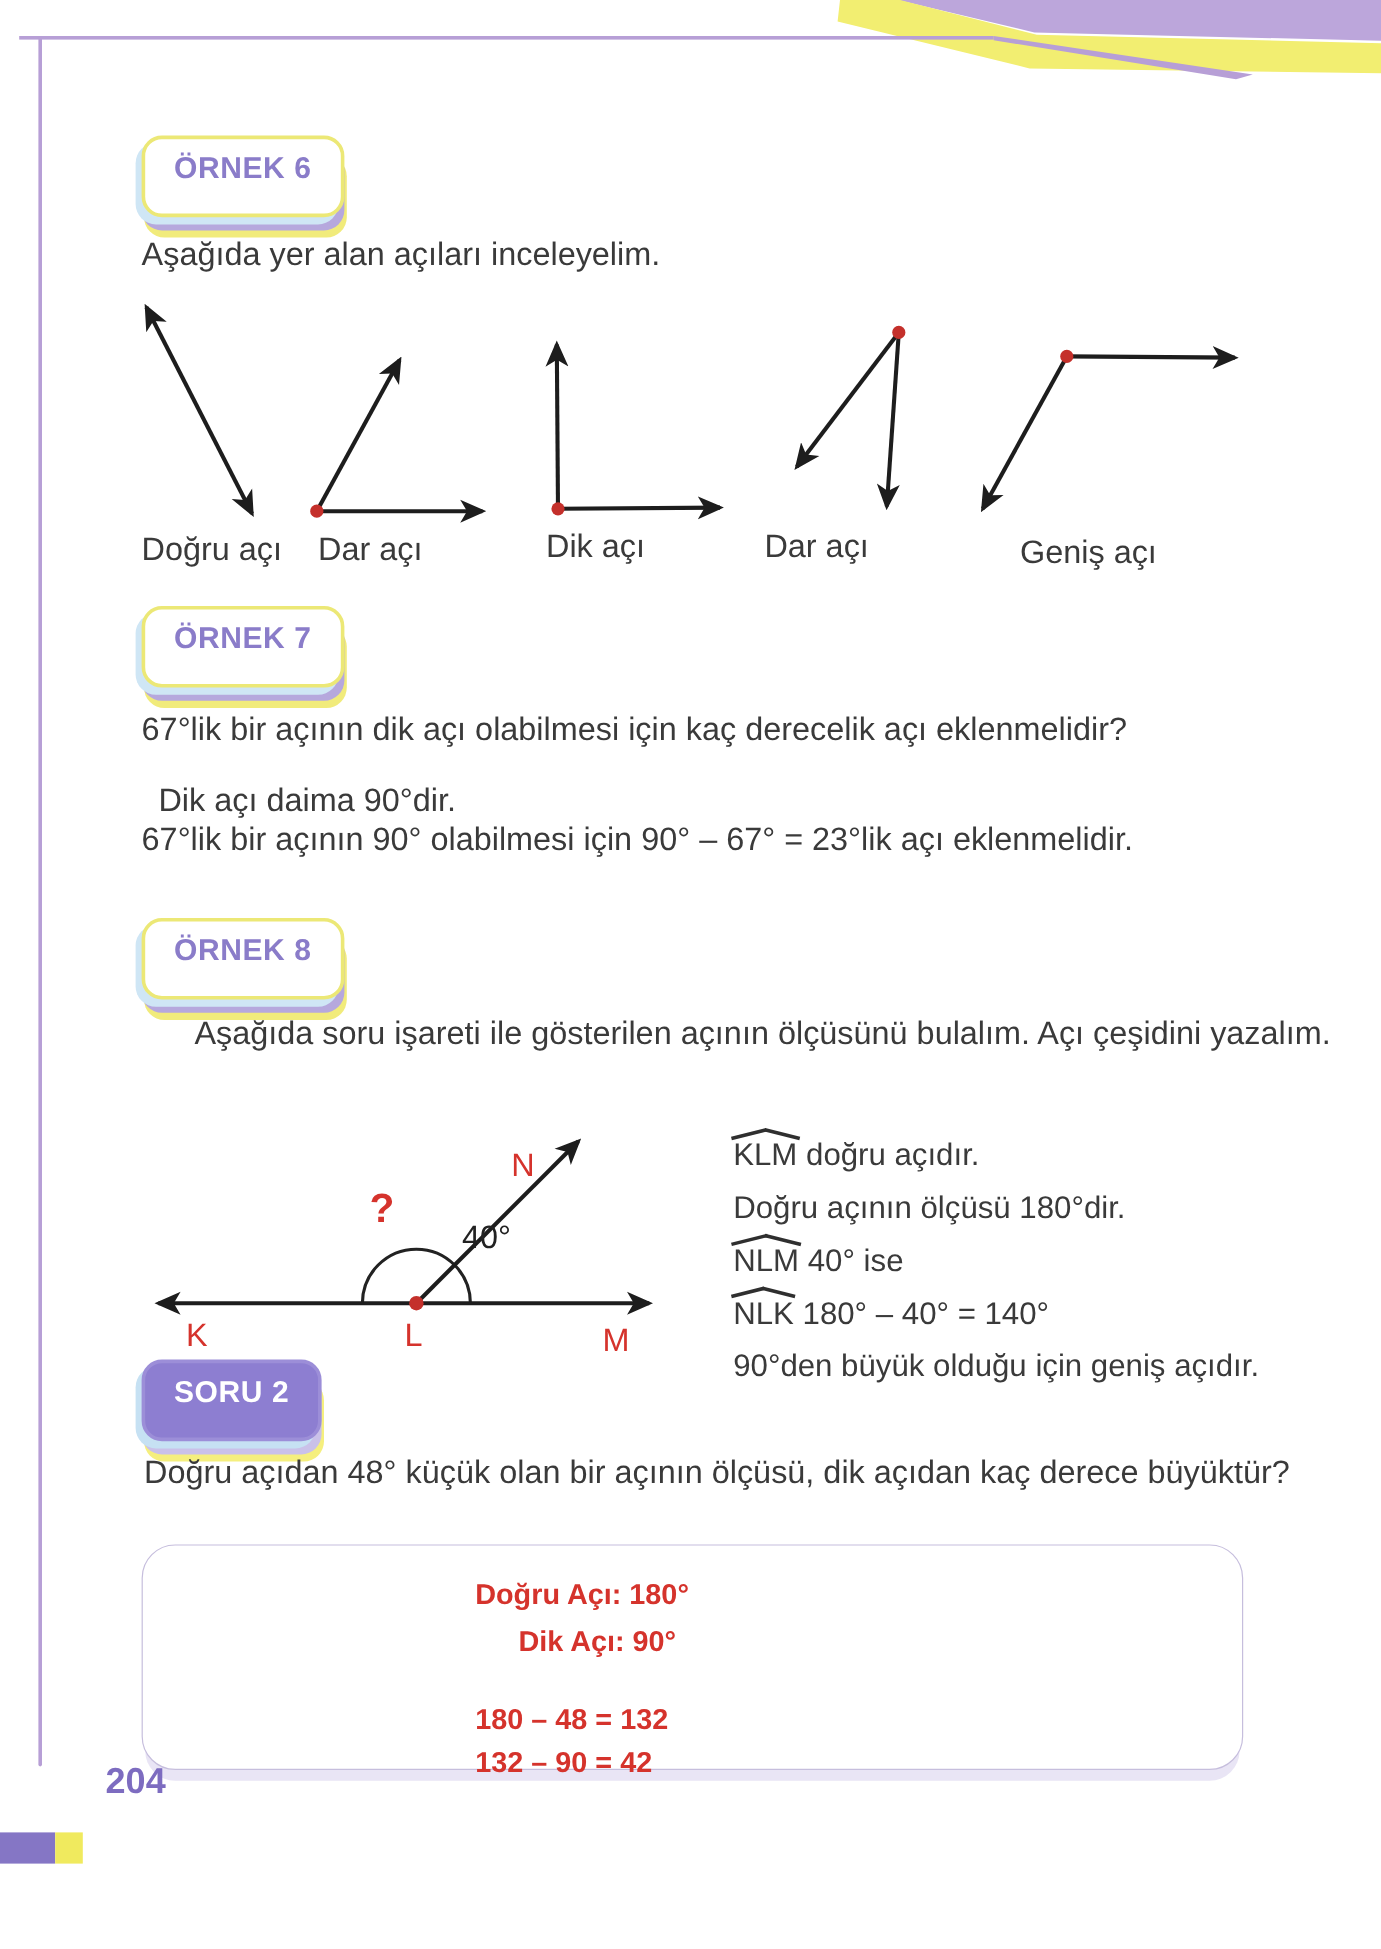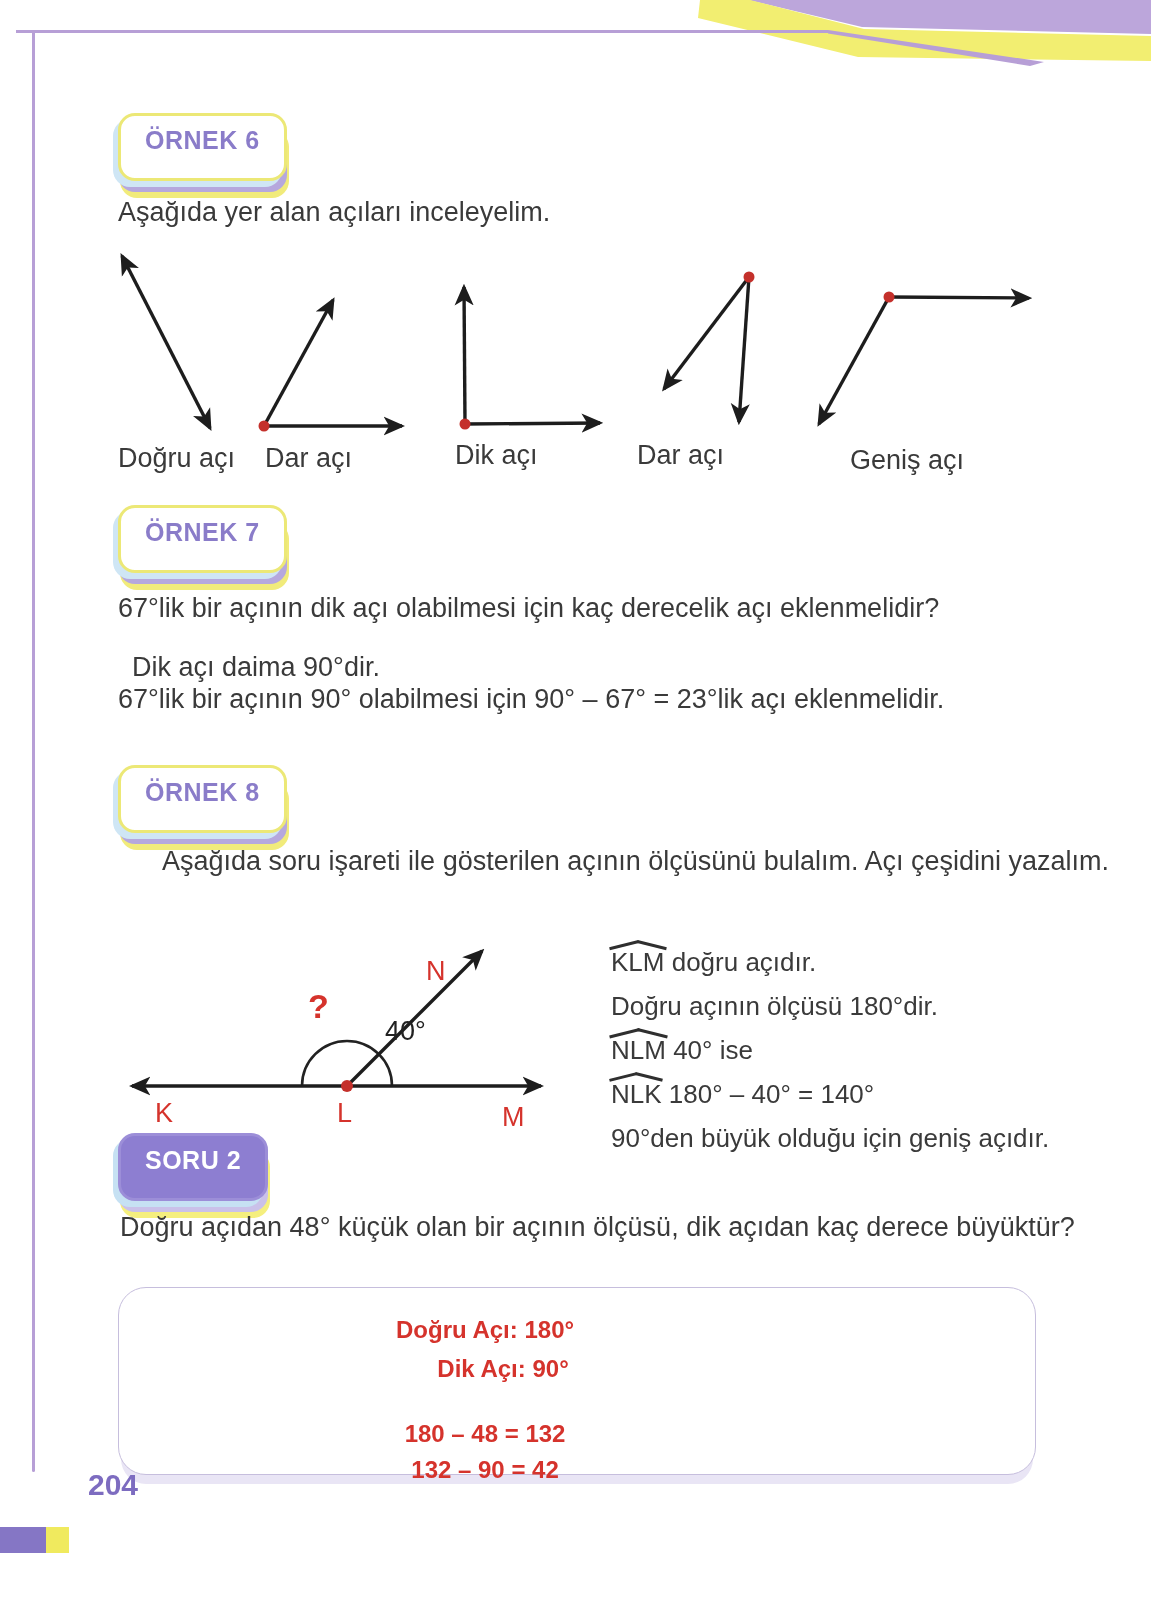--- a/index.html
+++ b/index.html
@@ -19,21 +19,21 @@
   .sol-line{white-space:nowrap;padding-top:3px;}
   .hat{position:relative;display:inline-block;}
   .hat:empty{display:none;}
   .hat::before,.hat::after{content:"";position:absolute;top:-7px;width:56%;border-top:3px solid #2f2f2f;}
   .hat::before{left:-4%;transform:rotate(-14deg);transform-origin:right bottom;}
   .hat::after{right:-4%;transform:rotate(14deg);transform-origin:left bottom;}
   .answer-box{position:absolute;left:118px;top:1287px;width:916px;height:186px;background:#fff;
               border:1.5px solid #c6bedd;border-radius:28px;
               box-shadow:0 12px 0 -3px #e9e5f5;}
   .answer-lines{position:absolute;left:277px;top:28px;font-size:24px;color:#d5332c;font-weight:600;}
-  .answer-lines div{white-space:nowrap;text-align:center;}
+  .answer-lines div{white-space:nowrap;}
   .pagenum{position:absolute;left:88px;top:1468px;font-size:30px;font-weight:700;color:#7d6cc0;}
   .pbar{position:absolute;left:0;top:1527px;width:46px;height:26px;background:#8576c5;}
   .ybar{position:absolute;left:46px;top:1527px;width:23px;height:26px;background:#f0ea5e;}
   svg text{font-family:"Liberation Sans",sans-serif;}
 </style>
 </head>
 <body>
 
 <div id="page">
 

